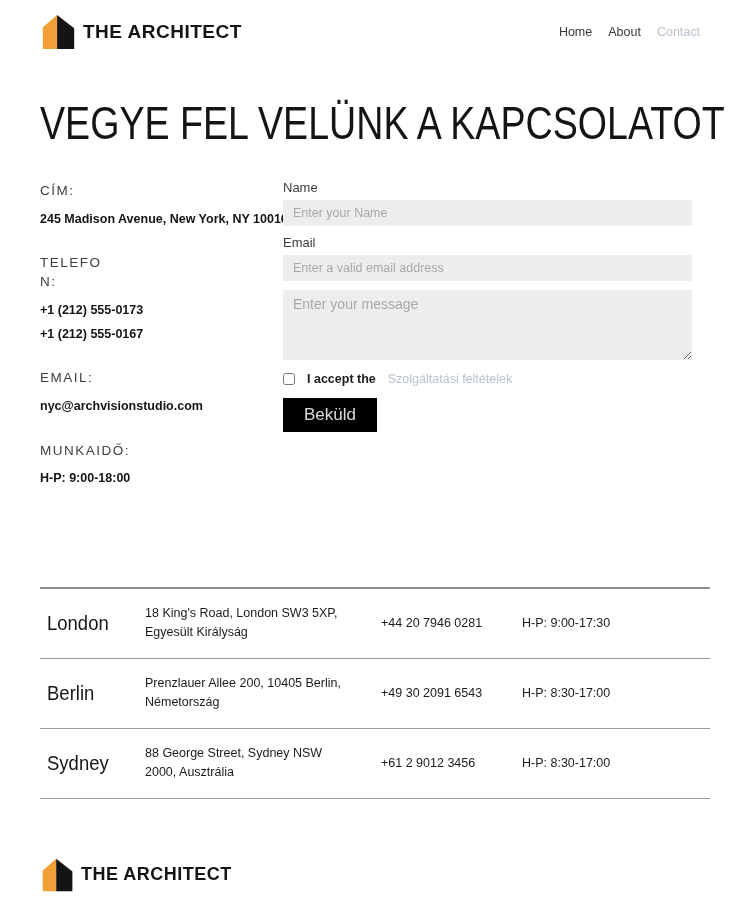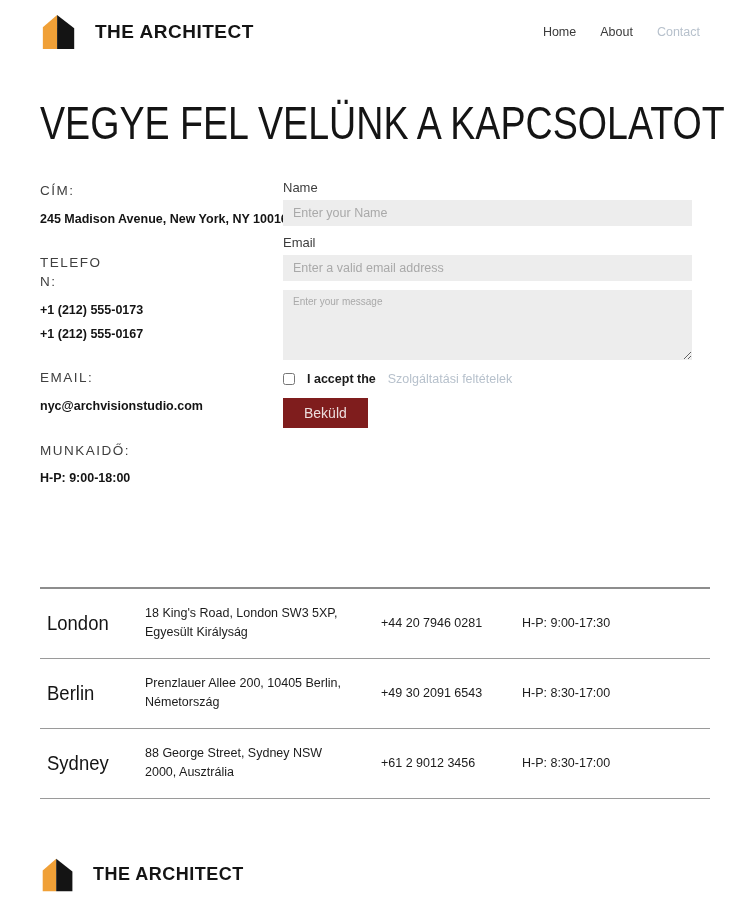--- a/index.html
+++ b/index.html
@@ -4,24 +4,24 @@
 <style>
   * { margin:0; padding:0; box-sizing:border-box; }
   html,body { background:#ffffff; }
   body {
     width:750px; height:905px; margin:0 auto; position:relative;
     font-family:"Liberation Sans", sans-serif; color:#1b1b1b; overflow:hidden;
   }
 
   
   .header { display:flex; align-items:center; justify-content:space-between; padding:13px 40px 10px 40px; }
-  .brand { display:flex; align-items:center; gap:15px;text-align:right; }
+  .brand { display:flex; align-items:center; gap:3px;text-align:right; }
   .brand svg { display:block; }
   .brand-name { font-size:19px; font-weight:bold; letter-spacing:0.5px; color:#141414; margin-left:2px; }
-  .nav { display:flex; gap:24px; align-items:flex-start; padding-right:10px; }
+  .nav { display:flex; gap:16px; align-items:flex-start; padding-right:10px; }
   .nav a { text-decoration:none; font-size:12.5px; color:#3a3a3a; }
   .nav a.active { color:#b7c1cc; }
 
   
   .page-title {
     margin:34px 0 0 40px; font-size:47px; font-weight:400; color:#141414;
     white-space:nowrap; transform:scaleX(0.80); transform-origin:left center; letter-spacing:0;
   }
 
   
@@ -32,29 +32,29 @@
 
   .form-col { flex:1; padding-right:18px; }
   .field-label { font-size:13px; color:#3d3d3d; margin-bottom:5px; }
   .field-input {
     width:100%; height:26px; background:#ededed; border:none; outline:none;
     font-family:"Liberation Sans", sans-serif; font-size:12.5px; color:#333; padding:0 10px; margin-bottom:9px;
   }
   .field-input::placeholder, .field-textarea::placeholder { color:#a9a9a9; }
   .field-textarea {
     width:100%; height:70px; background:#ededed; border:none; outline:none; resize:both;
-    font-family:"Liberation Sans", sans-serif; font-size:10px; color:#333; padding:6px 10px; margin-bottom:6px;
+    font-family:"Liberation Sans", sans-serif; font-size:14px; color:#333; padding:6px 10px; margin-bottom:6px;
   }
   .terms-row { display:flex; align-items:center; gap:12px; font-size:12.5px; margin:2px 0 12px 0; }
   .terms-row input[type=checkbox] { width:12px; height:12px; accent-color:#fff; margin:0; }
   .terms-text { font-weight:bold; color:#1b1b1b; }
   .terms-link { color:#b7c1cc; text-decoration:none; }
   .submit-btn {
-    background:#7f1d1d; border:none; color:rgba(255,255,255,0.85);
-    font-family:"Liberation Sans", sans-serif; font-size:14px; padding:7px 21px; cursor:pointer;
+    background:#000000; border:none; color:rgba(255,255,255,0.85);
+    font-family:"Liberation Sans", sans-serif; font-size:17px; padding:7px 21px; cursor:pointer;
   }
 
   
   .offices { margin:73px 40px 0 40px; border-top:2px solid #8d8d8d; }
   .office-row {
     display:grid; grid-template-columns:105px 236px 141px 1fr; align-items:center;
     min-height:70px; border-bottom:1px solid #9a9a9a; padding:8px 0;
   }
   .office-city { font-size:21px; color:#141414; transform:scaleX(0.88); transform-origin:left center; padding-left:8px; white-space:nowrap; }
   .office-address, .office-phone, .office-hours { font-size:12.5px; color:#1b1b1b; line-height:1.5; }

